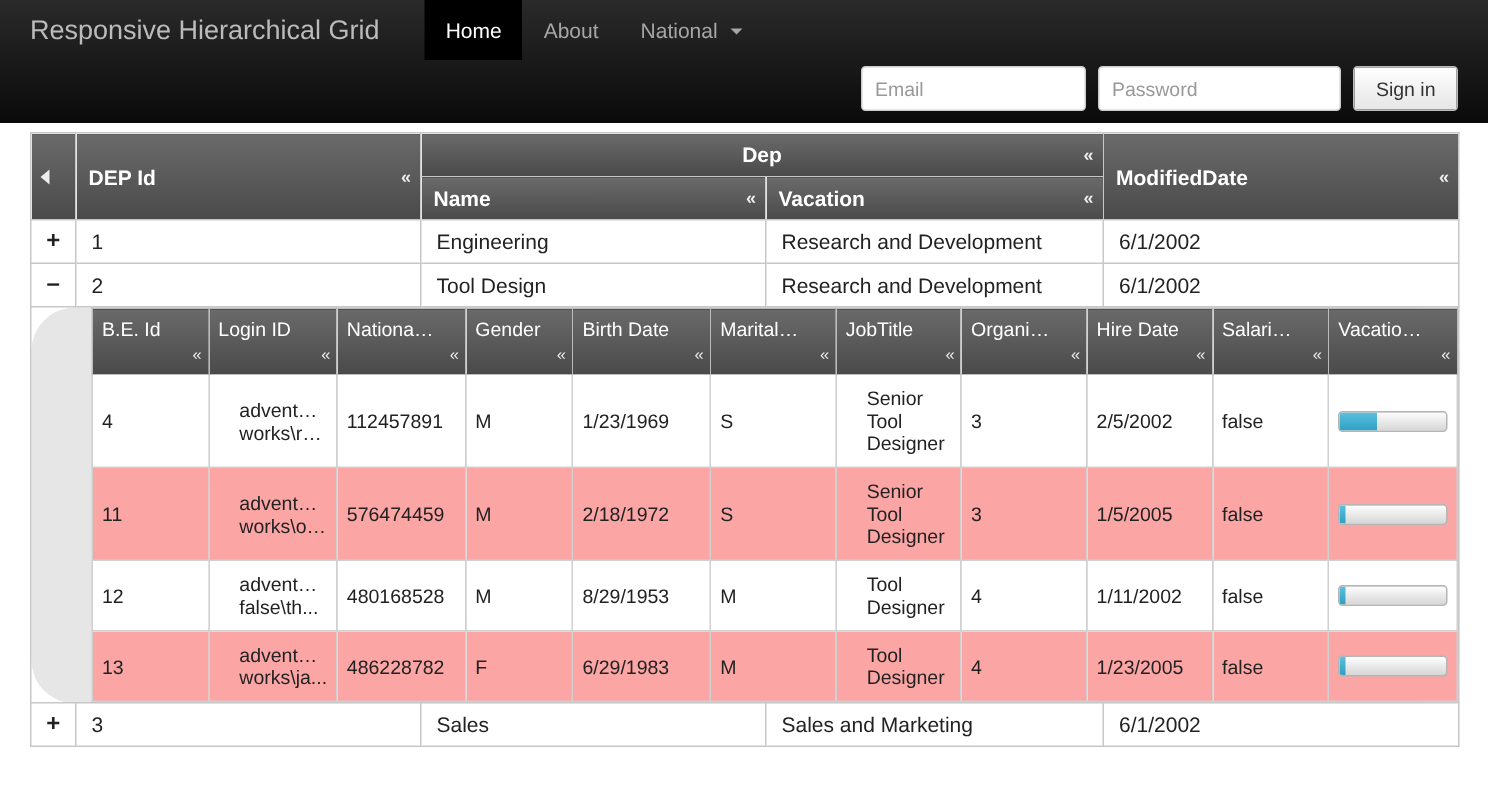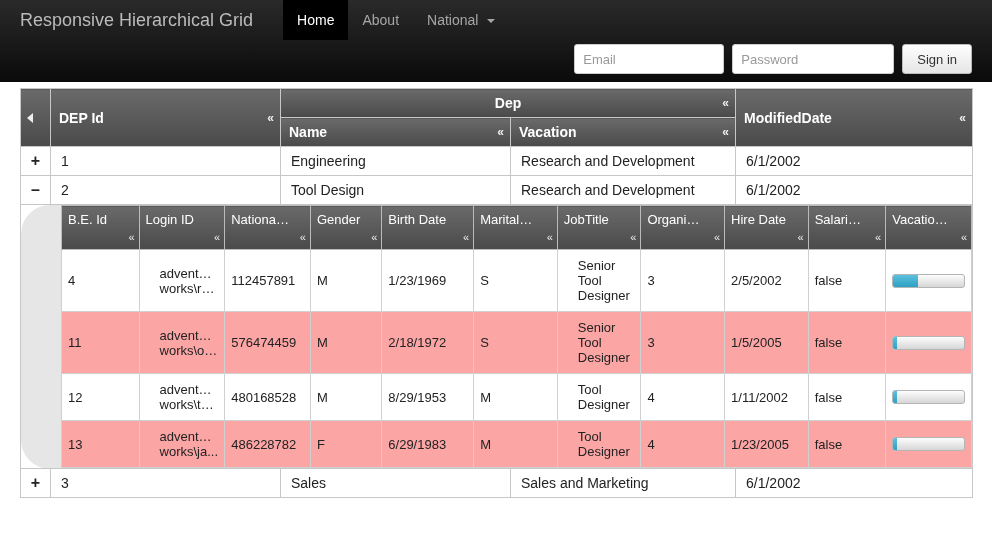--- a/index.html
+++ b/index.html
@@ -223,21 +223,21 @@
                   <td>false</td>
                   <td>
                     <div class="pbar">
                       <div class="fill" style="width: 6%;"></div>
                     </div>
                   </td>
                 </tr>
                 <tr class="odd">
                   <td>12</td>
                   <td class="wrap">adventur...
-works\th...</td>
+false\th...</td>
                   <td>480168528</td>
                   <td>M</td>
                   <td>8/29/1953</td>
                   <td>M</td>
                   <td class="wrap">Tool Designer</td>
                   <td>4</td>
                   <td>1/11/2002</td>
                   <td>false</td>
                   <td>
                     <div class="pbar">

